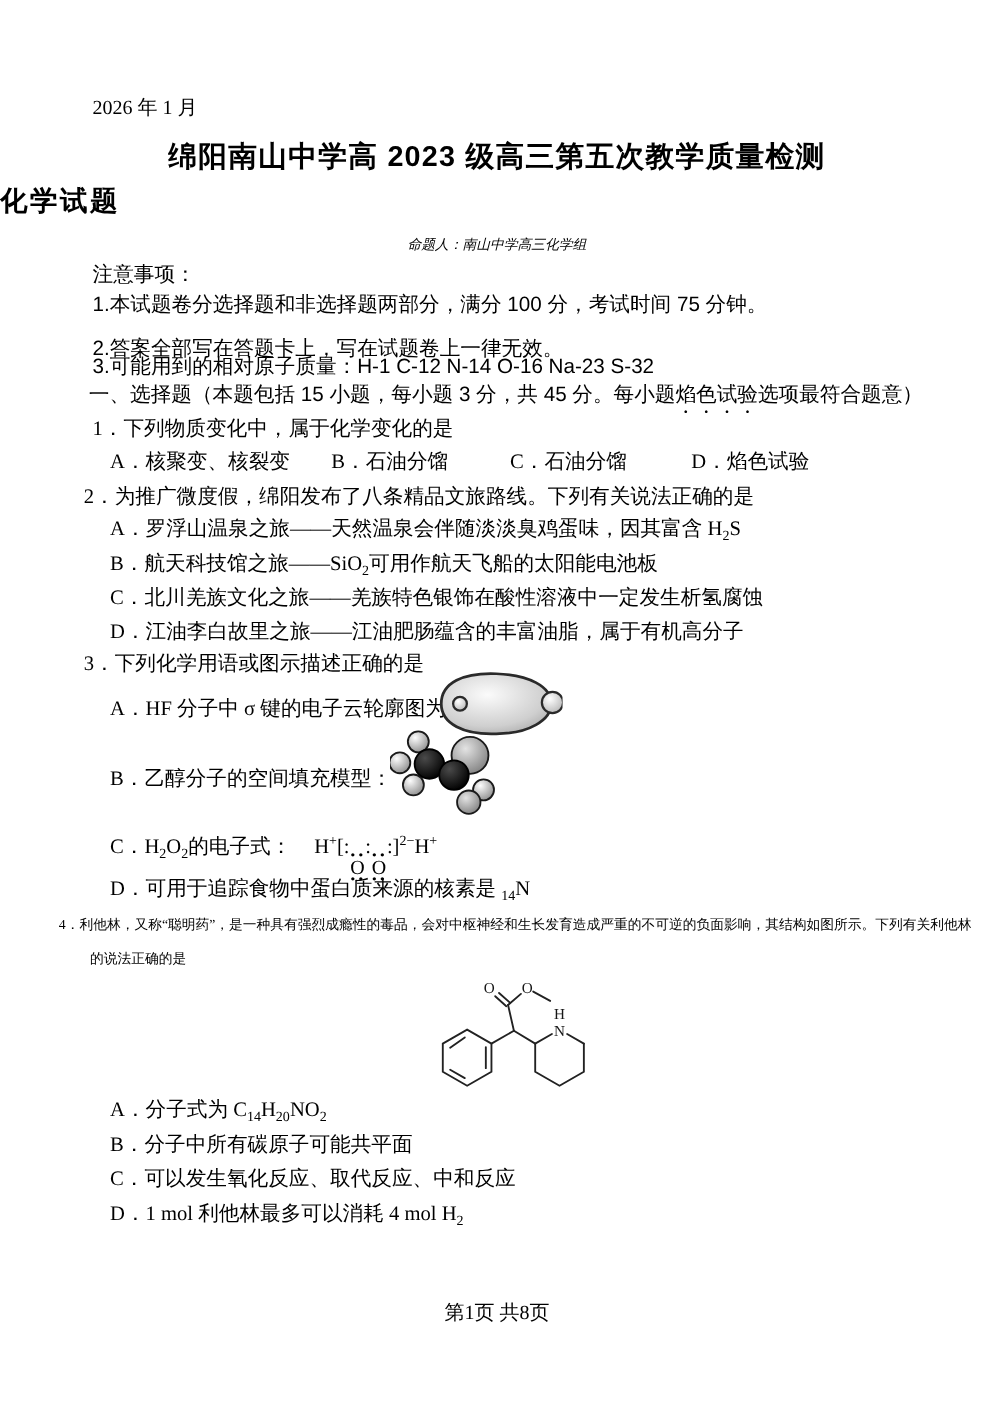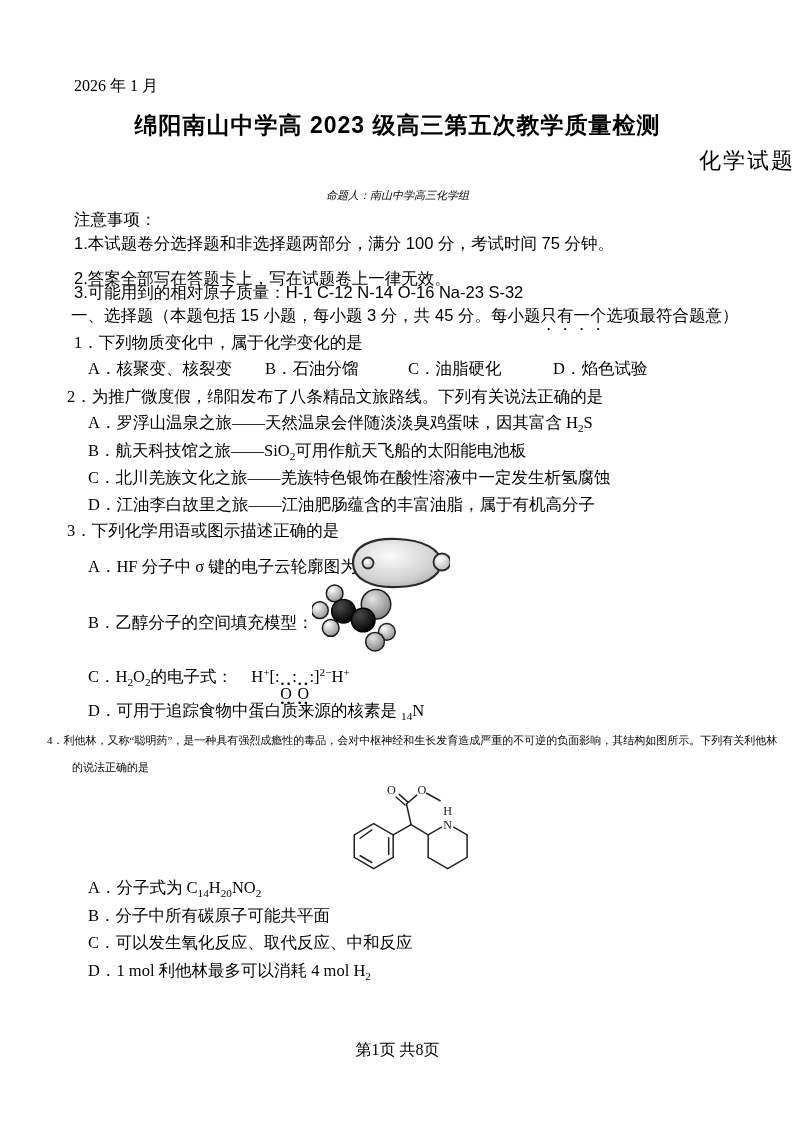--- a/index.html
+++ b/index.html
@@ -5,21 +5,21 @@
   html,body { margin:0; padding:0; background:#ffffff; }
   .page {
     position:relative; width:795px; height:1123px; background:#ffffff;
     color:#000000; font-family:"Liberation Serif","DejaVu Serif",serif;
     overflow:hidden;
   }
   .abs { position:absolute; }
   .sans { font-family:"Liberation Sans","DejaVu Sans",sans-serif; }
   .date { font-size:16px; }
   .title { width:795px; text-align:center; font-size:23px; font-weight:bold; letter-spacing:1px; }
-  .subtitle { width:795px; text-align:right; font-size:22px; font-weight:normal; letter-spacing:2px; }
+  .subtitle { width:795px; text-align:left; font-size:22px; font-weight:bold; letter-spacing:2px; }
   .proposer { width:795px; text-align:center; font-size:11px; font-style:italic; }
   .line { font-size:16.5px; white-space:nowrap; }
   .wrapblock { font-size:11px; line-height:27px; width:708px; padding-left:25px; text-indent:-25px; }
   .emph {
     -webkit-text-emphasis:filled dot; -webkit-text-emphasis-position:under left;
     text-emphasis:filled dot; text-emphasis-position:under left;
   }
   sub { font-size:68%; vertical-align:-4px; line-height:0; }
   sup { font-size:68%; vertical-align:6px; line-height:0; }
   .footer { width:795px; text-align:center; font-size:16px; }
@@ -40,26 +40,26 @@
 
   <div class="abs title sans" style="left:0; top:110px;">绵阳南山中学高 2023 级高三第五次教学质量检测</div>
   <div class="abs subtitle sans" style="left:0; top:146px;">化学试题</div>
   <div class="abs proposer" style="left:0; top:188px;">命题人：南山中学高三化学组</div>
 
   <div class="abs line sans" style="left:74px; top:209px;">注意事项：</div>
   <div class="abs line sans" style="left:74px; top:233px;">1.本试题卷分选择题和非选择题两部分，满分 100 分，考试时间 75 分钟。</div>
   <div class="abs line sans" style="left:74px; top:268px;">2.答案全部写在答题卡上，写在试题卷上一律无效。</div>
   <div class="abs line sans" style="left:74px; top:282px;">3.可能用到的相对原子质量：H-1 C-12 N-14 O-16 Na-23 S-32</div>
 
-  <div class="abs line sans" style="left:71px; top:305px;"><span>一、选择题（本题包括 15 小题，每小题 3 分，共 45 分。每小题</span><span class="emph">只有一个</span><span>选项最符合题意）</span></div>
+  <div class="abs line sans" style="left:71px; top:305px;"><span>一、选择题（本题包括 15 小题，每小题 3 分，共 45 分。每小题</span><span class="emph">焰色试验</span><span>选项最符合题意）</span></div>
 
   <div class="abs line" style="left:74px; top:332px;">1．下列物质变化中，属于化学变化的是</div>
   <div class="abs line" style="left:88px; top:358px;">A．核聚变、核裂变</div>
   <div class="abs line" style="left:265px; top:358px;">B．石油分馏</div>
-  <div class="abs line" style="left:408px; top:358px;">C．油脂硬化</div>
+  <div class="abs line" style="left:408px; top:358px;">C．石油分馏</div>
   <div class="abs line" style="left:553px; top:358px;">D．焰色试验</div>
 
   <div class="abs line" style="left:67px; top:386px;">2．为推广微度假，绵阳发布了八条精品文旅路线。下列有关说法正确的是</div>
   <div class="abs line" style="left:88px; top:412px;">A．罗浮山温泉之旅——天然温泉会伴随淡淡臭鸡蛋味，因其富含 H<sub>2</sub>S</div>
   <div class="abs line" style="left:88px; top:440px;">B．航天科技馆之旅——SiO<sub>2</sub>可用作航天飞船的太阳能电池板</div>
   <div class="abs line" style="left:88px; top:467px;">C．北川羌族文化之旅——羌族特色银饰在酸性溶液中一定发生析氢腐蚀</div>
   <div class="abs line" style="left:88px; top:494px;">D．江油李白故里之旅——江油肥肠蕴含的丰富油脂，属于有机高分子</div>
 
   <div class="abs line" style="left:67px; top:520px;">3．下列化学用语或图示描述正确的是</div>
 

